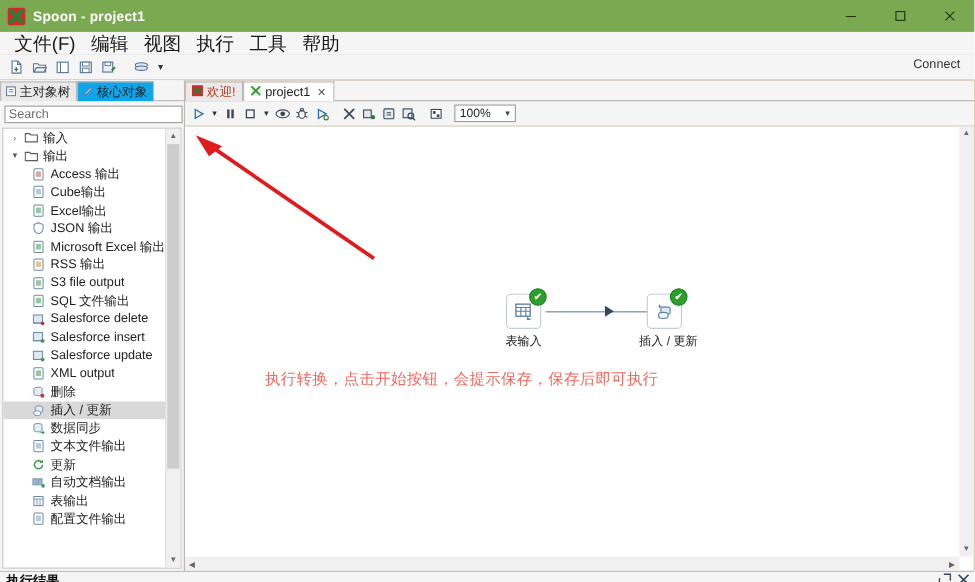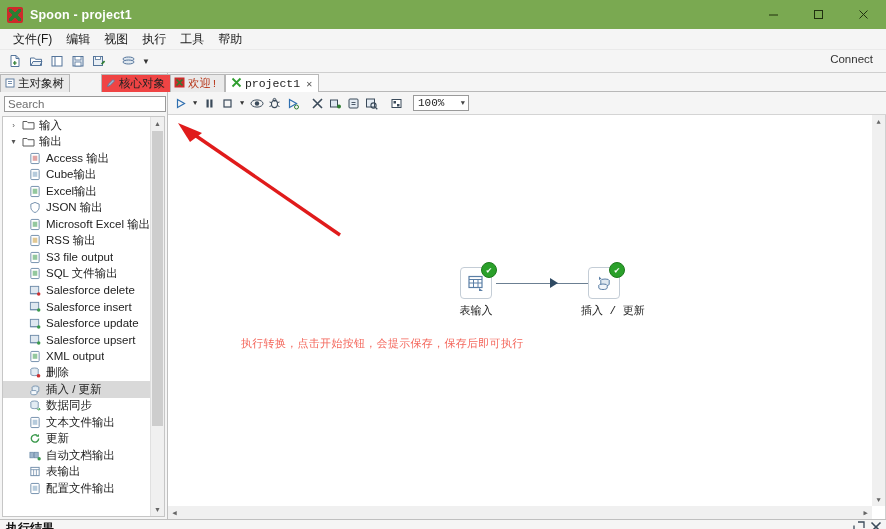--- a/index.html
+++ b/index.html
@@ -60,21 +60,21 @@
   .menubar {
     height: 20px;
     background: #f5f5f5;
     display: flex;
     align-items: center;
     padding-left: 6px;
     border-bottom: 1px solid #eaeaea;
   }
   .menu-item {
     padding: 2px 7px;
-    font-size: 12px;
+    font-size: 17px;
     color: #1a1a1a;
     white-space: nowrap;
   }
 
   
   .toolbar-main {
     height: 22px;
     background: #f5f5f5;
     display: flex;
     align-items: center;
@@ -123,23 +123,22 @@
     display: flex; align-items: center;
     padding: 0 5px 0 4px;
     font-size: 11.5px;
     border: 1px solid #b8b8b8;
     border-bottom: none;
     background: #eaeaea;
     position: relative;
     white-space: nowrap;
   }
   .lp-tab.active {
-    background: #ef4444;
+    background: #0ea5e9;
     font-weight: normal;
-    margin-left: 31px;
   }
   .lp-tab .ti { margin-right: 3px; display: flex; }
   .lp-tabfill {
     flex: 1;
     border-bottom: 1px solid #b8b8b8;
     height: 17px;
   }
   .lp-search-row {
     height: 24px;
     display: flex; align-items: center;
@@ -204,21 +203,20 @@
     position: absolute; top: 14px; left: 1px; right: 1px;
     height: 295px; background: #cdcdcd;
   }
 
   
   .right-panel {
     flex: 1;
     display: flex; flex-direction: column;
     background: #a16207;
     overflow: hidden;
-    font-family: Liberation Mono, monospace;
   }
   .rp-tabs {
     height: 19px;
     display: flex; align-items: flex-end;
     background: #f5f5f5;
   }
   .rp-tab {
     height: 17px;
     display: flex; align-items: center;
     padding: 0 6px 0 5px;
@@ -308,21 +306,21 @@
   }
   .hop-arrow {
     position: absolute;
     width: 0; height: 0;
     border-left: 8px solid #2f4a63;
     border-top: 5px solid transparent;
     border-bottom: 5px solid transparent;
   }
   .annotation {
     position: absolute;
-    font-size: 11px;
+    font-size: 14px;
     color: #f4675c;
     white-space: nowrap;
     letter-spacing: .3px;
   }
   .red-arrow { position: absolute; left: 0; top: 0; pointer-events: none; }
 
   
   .cv-vsb {
     position: absolute; right: 0; top: 0; bottom: 13px; width: 13px;
     background: #f0f0f0;
@@ -619,31 +617,20 @@
                 <path d="M1.5 10h9" stroke="#6c8aa8" stroke-width="1"></path>
                 <circle cx="10.5" cy="10.2" r="1.9" fill="#3d9a4e"></circle>
               </svg>
             </span>
             <span class="tlabel">Salesforce update</span>
           </div>
           <div class="tnode">
             <span class="tind" style="width: 20px;"></span>
             <span class="ticon">
               <svg width="12" height="13" viewBox="0 0 13 13">
-                <rect x="1.5" y="2" width="9" height="8" fill="#dfe8f0" stroke="#6c8aa8" stroke-width="1"></rect>
-                <path d="M1.5 10h9" stroke="#6c8aa8" stroke-width="1"></path>
-                <circle cx="10.5" cy="10.2" r="1.9" fill="#3d9a4e"></circle>
-              </svg>
-            </span>
-            <span class="tlabel">Salesforce upsert</span>
-          </div>
-          <div class="tnode">
-            <span class="tind" style="width: 20px;"></span>
-            <span class="ticon">
-              <svg width="12" height="13" viewBox="0 0 13 13">
                 <rect x="2" y="1" width="9" height="11" rx="1" fill="#ffffff" stroke="#6c8aa8" stroke-width="1"></rect>
                 <rect x="4" y="3.5" width="5" height="5.5" fill="#3d9a4e" opacity=".55"></rect>
               </svg>
             </span>
             <span class="tlabel">XML output</span>
           </div>
           <div class="tnode">
             <span class="tind" style="width: 20px;"></span>
             <span class="ticon">
               <svg width="12" height="13" viewBox="0 0 13 13">

